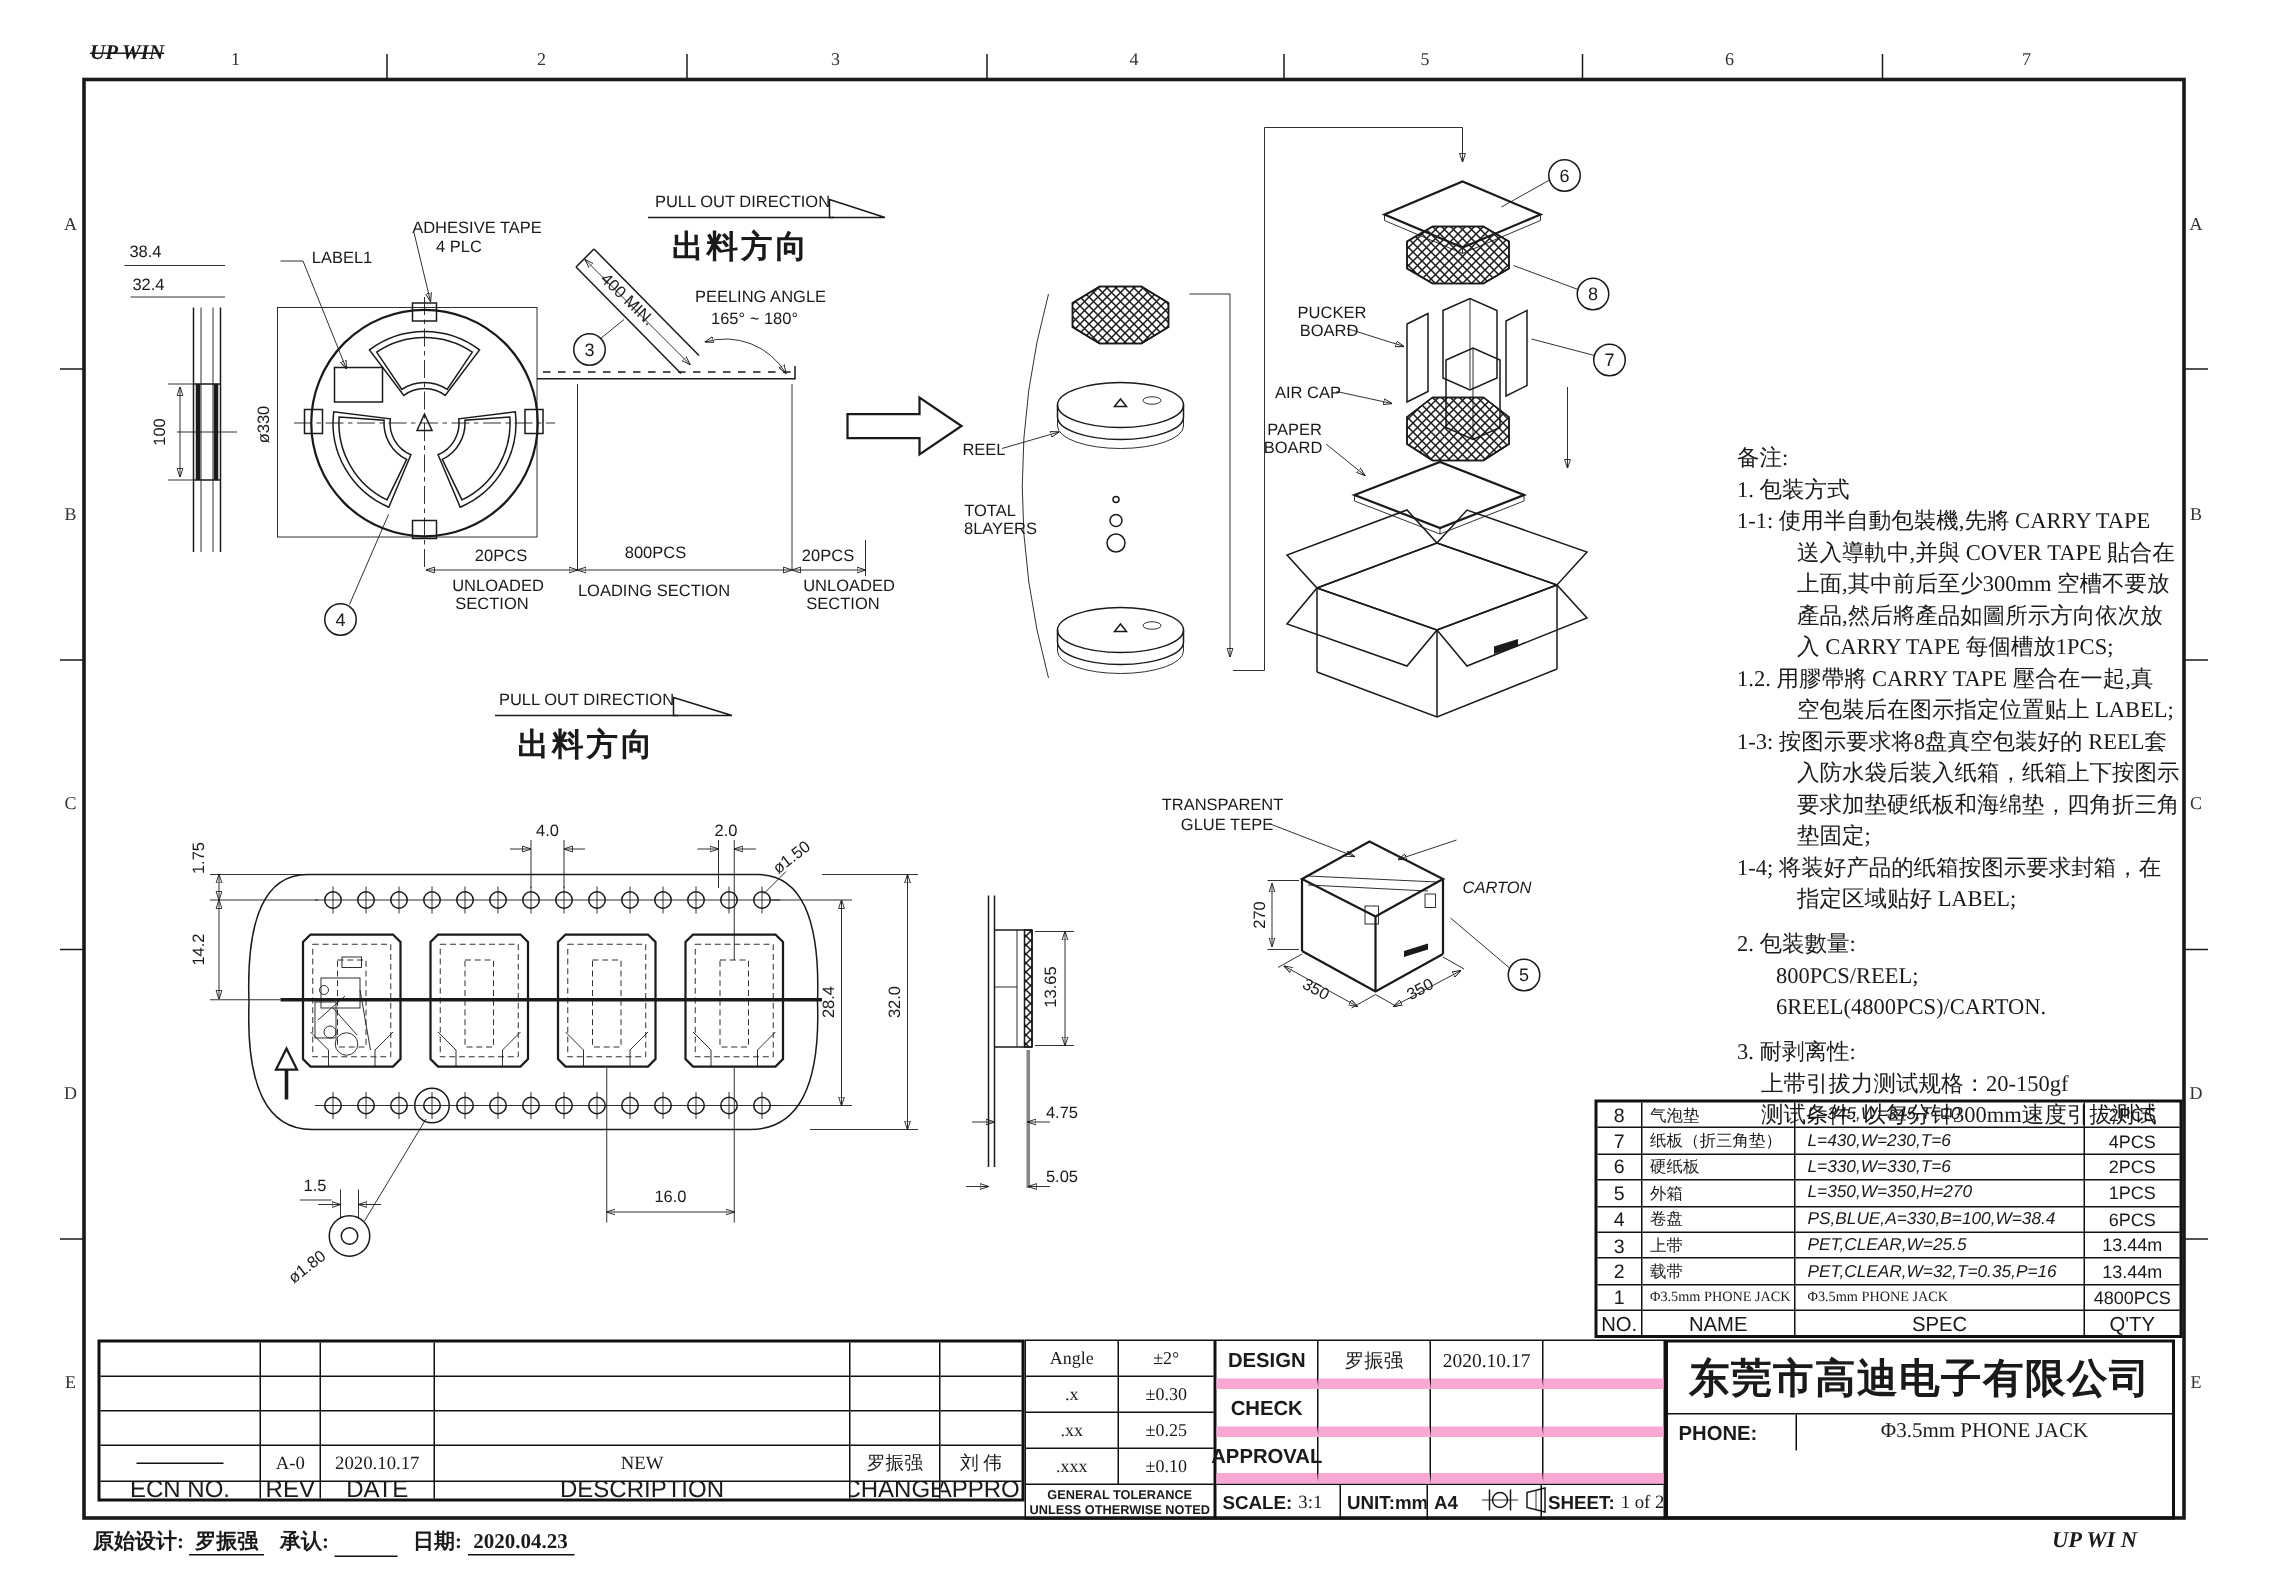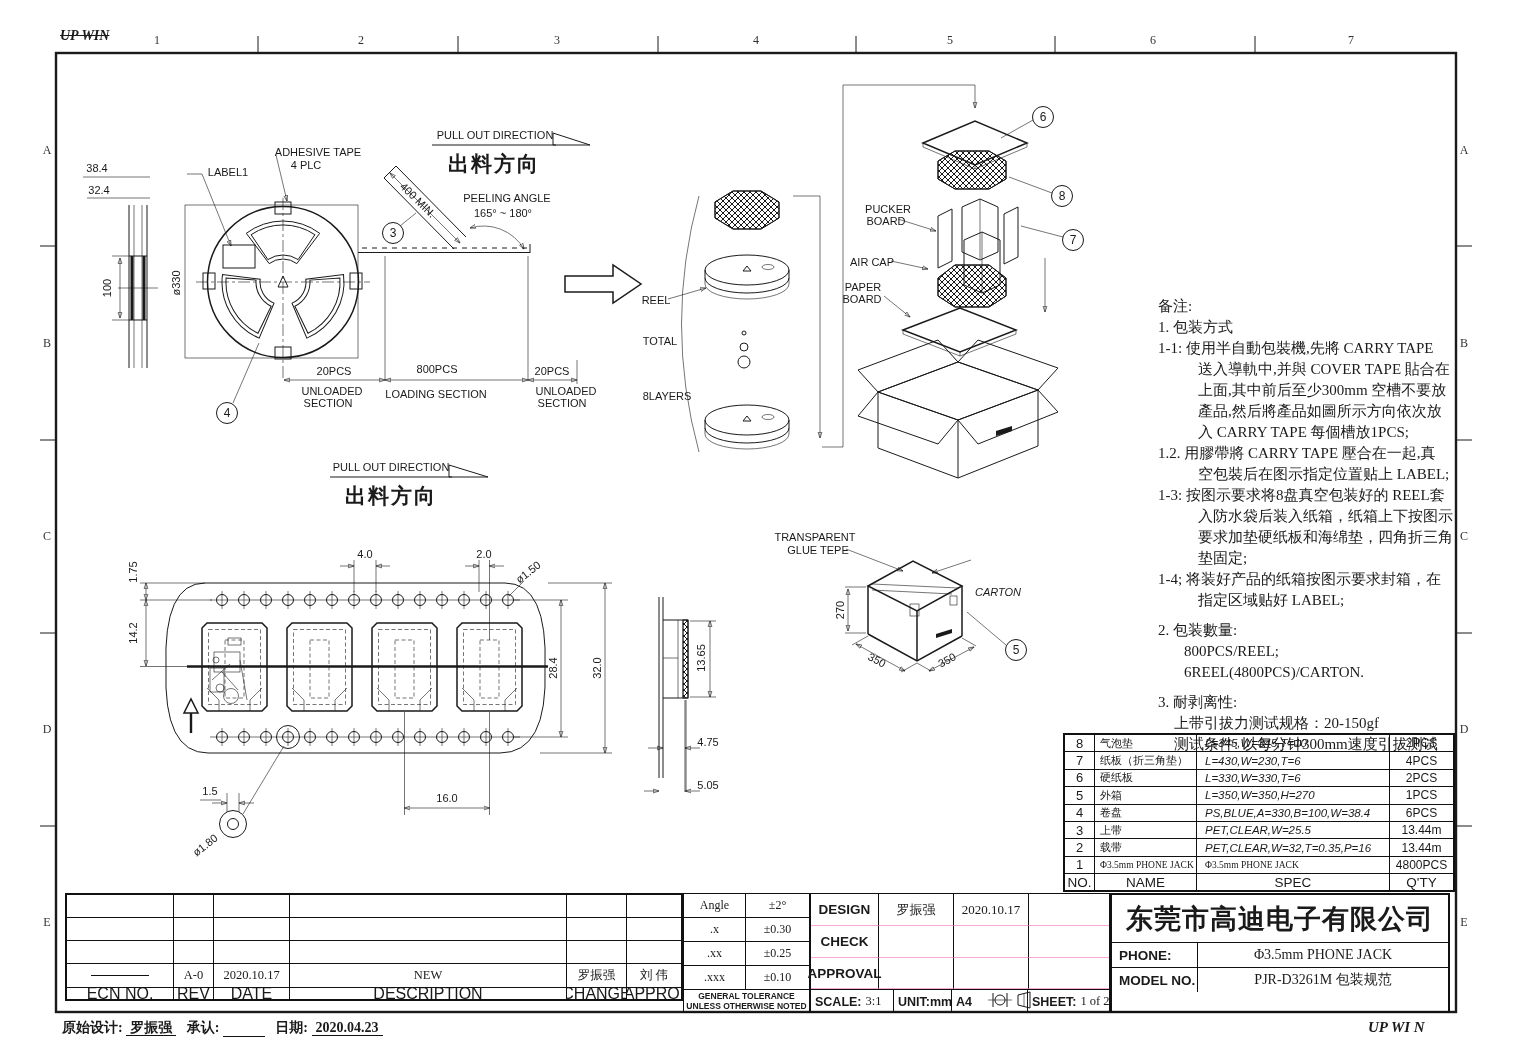--- a/index.html
+++ b/index.html
@@ -64,21 +64,21 @@
        grid-template-columns:62px 1fr;grid-template-rows:24px 24px 24px 24px 1fr;
        border:1.5px solid #111;box-sizing:border-box;}
   #tol>div{border-right:1px solid #111;border-bottom:1px solid #111;display:flex;align-items:center;justify-content:center;
            font-family:"Liberation Serif",serif;font-size:12px;}
   #tol>div:nth-child(2n){border-right:none;}
   #tol .note{grid-column:1/3;border:none;flex-direction:column;font-family:"Liberation Sans",sans-serif;
              font-size:8.5px;font-weight:bold;line-height:10px;justify-content:center;}
   
   #sign{position:absolute;left:810px;top:893px;width:300px;height:120px;box-sizing:border-box;border:1.5px solid #111;}
   #sign .top{display:grid;grid-template-columns:68px 75px 75px 1fr;grid-template-rows:32px 32px 1fr;height:95px;}
-  #sign .top>div{border-right:1px solid #111;border-bottom:1px solid #f9a8d4;display:flex;align-items:center;justify-content:center;}
+  #sign .top>div{border-right:1px solid #111;border-bottom:7px solid #f9a8d4;display:flex;align-items:center;justify-content:center;}
   #sign .top>div:nth-child(4n){border-right:none;}
   #sign .bot{display:grid;grid-template-columns:83px 58px 76px 1fr;height:23px;border-top:1px solid #111;}
   #sign .bot>div{border-right:1px solid #111;display:flex;align-items:center;padding-left:4px;gap:4px;overflow:hidden;}
   #sign .bot>div:last-child{border-right:none;}
   .sig-l{font-weight:bold;font-size:13.5px;}
   .sig-v{font-family:"Liberation Serif",serif;font-size:13px;}
   .blk-l{font-weight:bold;font-size:12.5px;white-space:nowrap;}
   .blk-v{font-family:"Liberation Serif",serif;font-size:12.5px;white-space:nowrap;}
   
   #co{position:absolute;left:1110px;top:893px;width:340px;height:120px;box-sizing:border-box;border:2px solid #111;}
@@ -456,21 +456,21 @@
 <div class="lbl" style="left:437px;top:369px;">800PCS</div>
 <div class="lbl" style="left:552px;top:371px;">20PCS</div>
 <div class="lbl" style="left:332px;top:391px;">UNLOADED</div>
 <div class="lbl" style="left:328px;top:403px;">SECTION</div>
 <div class="lbl" style="left:436px;top:394px;">LOADING  SECTION</div>
 <div class="lbl" style="left:566px;top:391px;">UNLOADED</div>
 <div class="lbl" style="left:562px;top:403px;">SECTION</div>
 
 <div class="lbl" style="left:656px;top:300px;">REEL</div>
 <div class="lbl" style="left:660px;top:341px;">TOTAL</div>
-<div class="lbl" style="left:667px;top:353px;margin-top:43px;">8LAYERS</div>
+<div class="lbl" style="left:667px;top:353px;">8LAYERS</div>
 
 <div class="lbl" style="left:888px;top:209px;">PUCKER</div>
 <div class="lbl" style="left:886px;top:221px;">BOARD</div>
 <div class="lbl" style="left:872px;top:262px;">AIR  CAP</div>
 <div class="lbl" style="left:863px;top:287px;">PAPER</div>
 <div class="lbl" style="left:862px;top:299px;">BOARD</div>
 <div class="lbl callout" style="left:1043px;top:117px;">6</div>
 <div class="lbl callout" style="left:1073px;top:240px;">7</div>
 <div class="lbl callout" style="left:1062px;top:196px;">8</div>
 
@@ -643,24 +643,20 @@
     </div>
   </div>
 </div>
 
 <div id="co">
   <div class="name">东莞市高迪电子有限公司</div>
   <div class="r">
     <div class="rl">PHONE:</div>
     <div class="rv">Φ3.5mm PHONE JACK</div>
   </div>
-  <div class="r">
-    <div class="rl">MODEL NO.</div>
-    <div class="rv">PJR-D3261M 包装规范</div>
-  </div>
 </div>
 
 <div id="footer">
   <span>原始设计:</span>
   <span class="u">罗振强</span>
   &nbsp;&nbsp;<span>承认:</span>
   <span class="blank">&nbsp;</span>
   &nbsp;&nbsp;<span>日期:</span>
   <span class="u">2020.04.23</span>
 </div>

